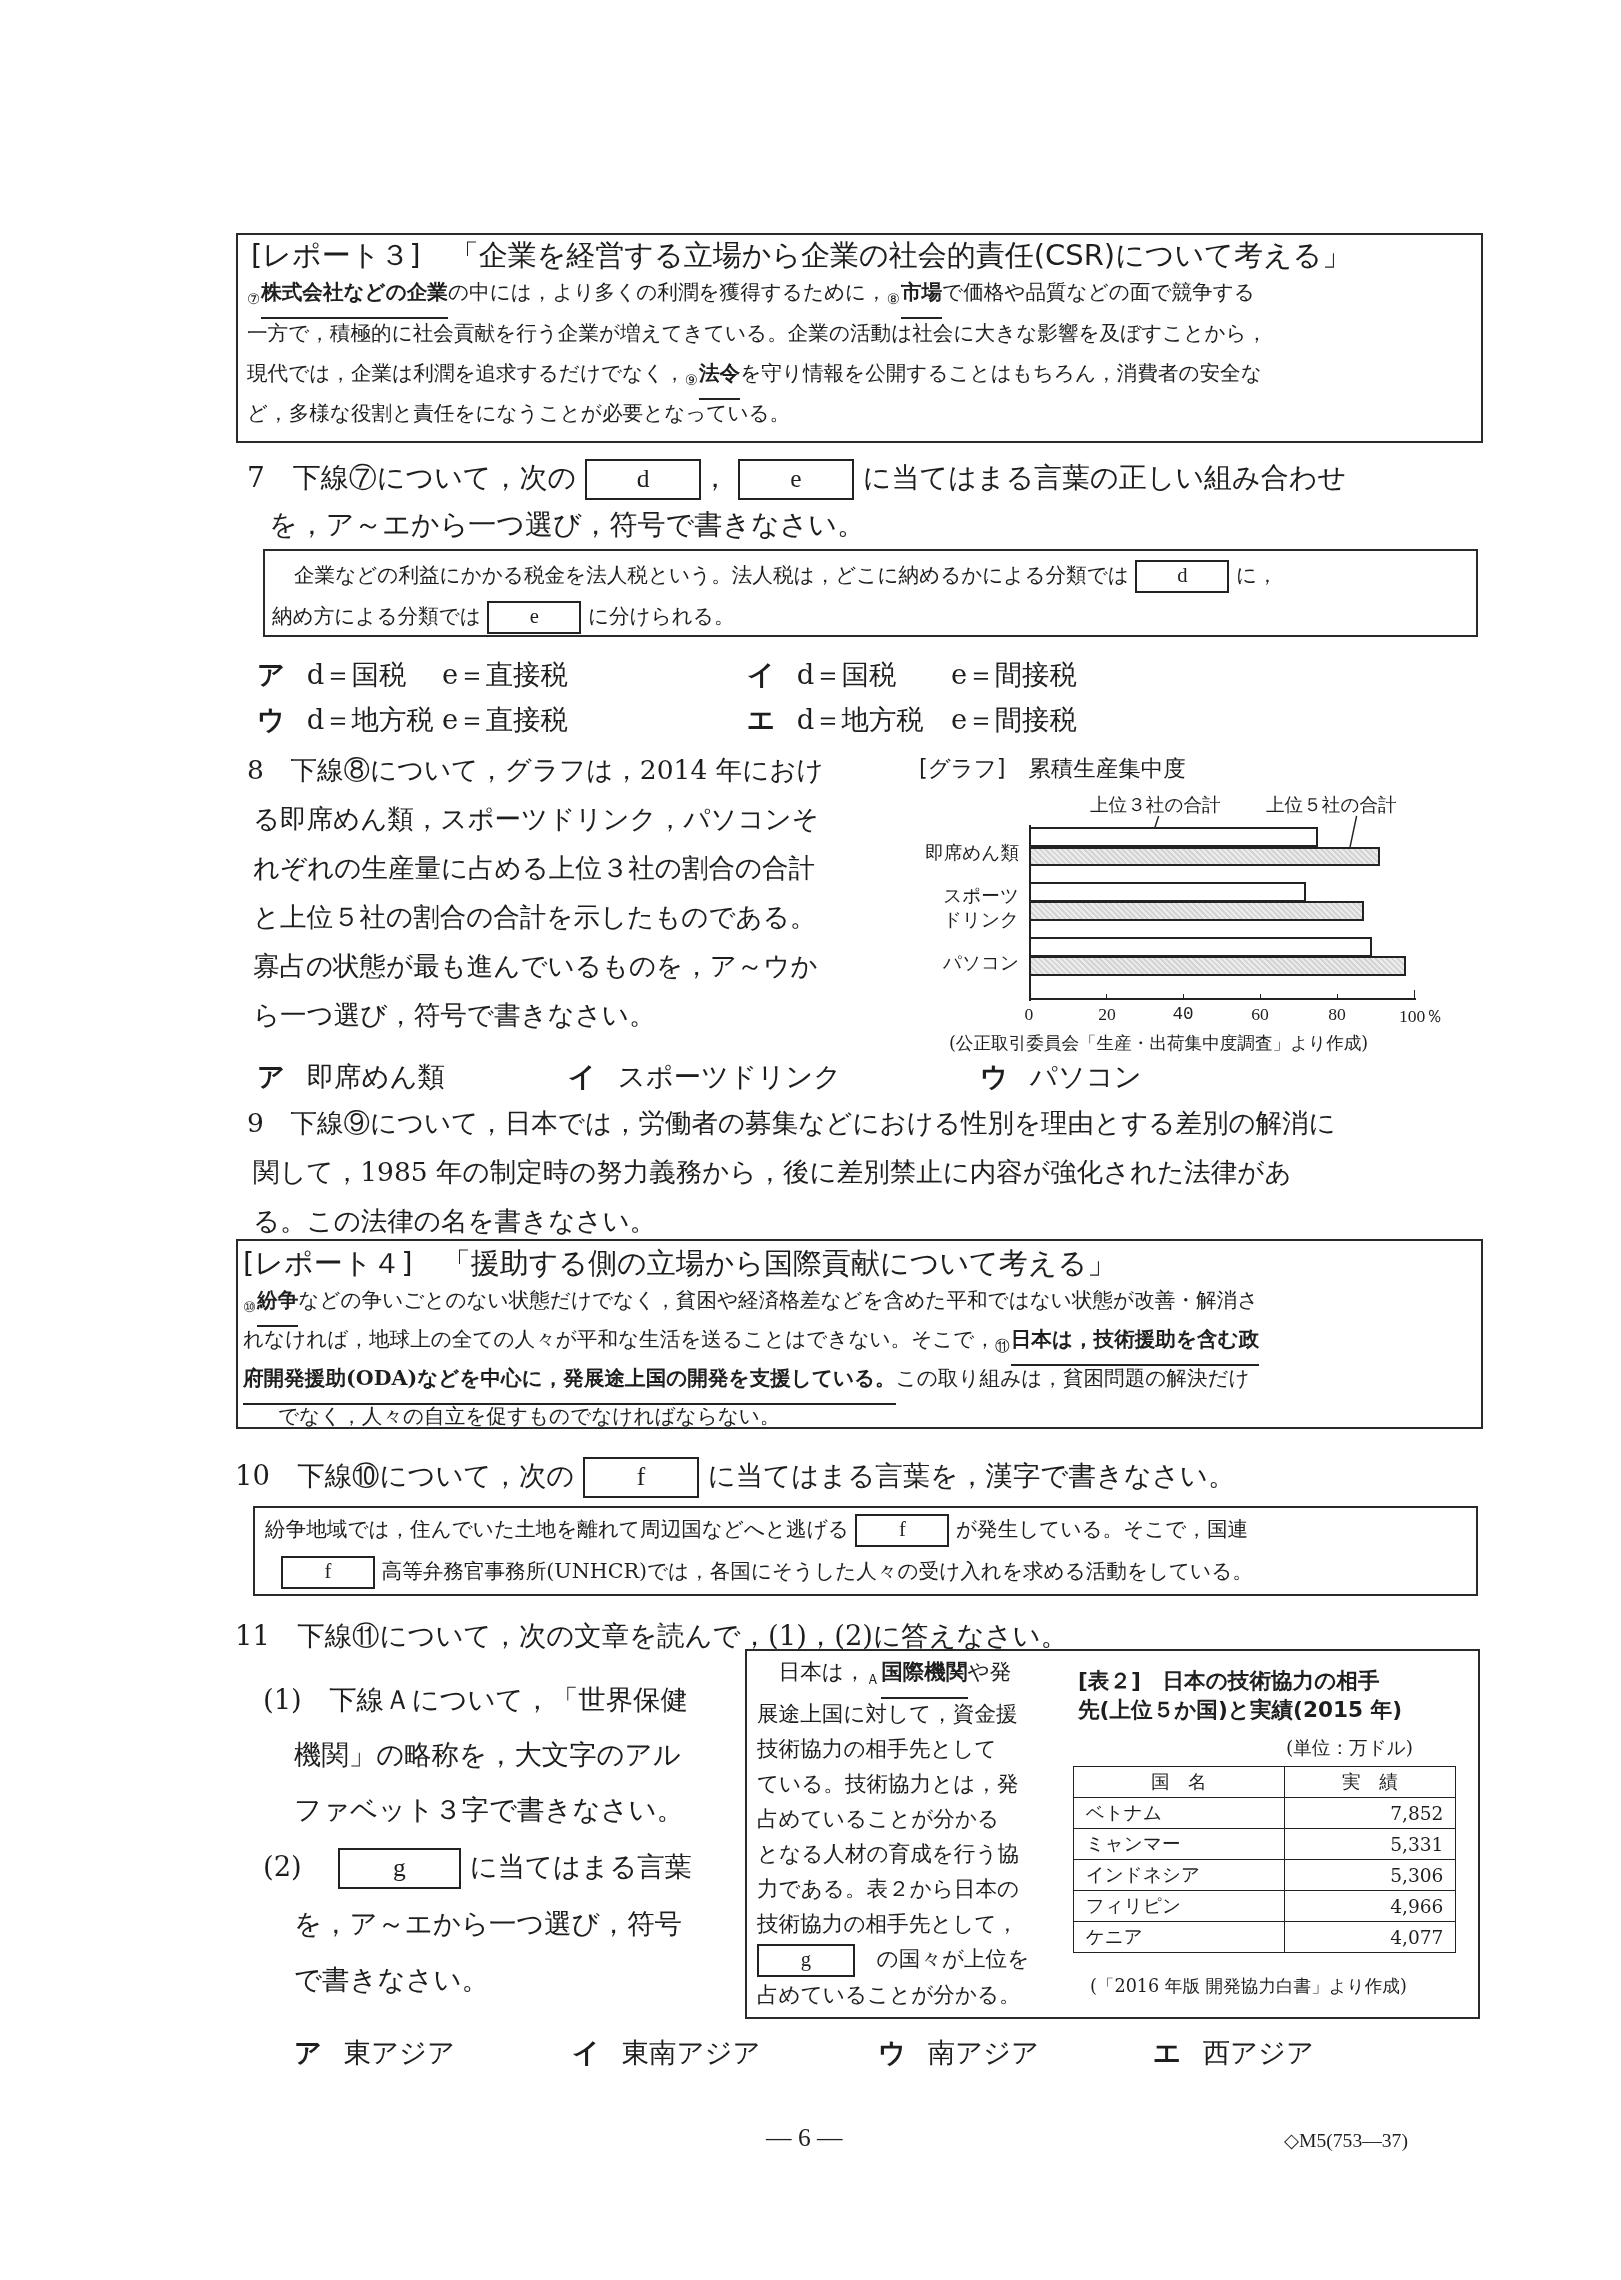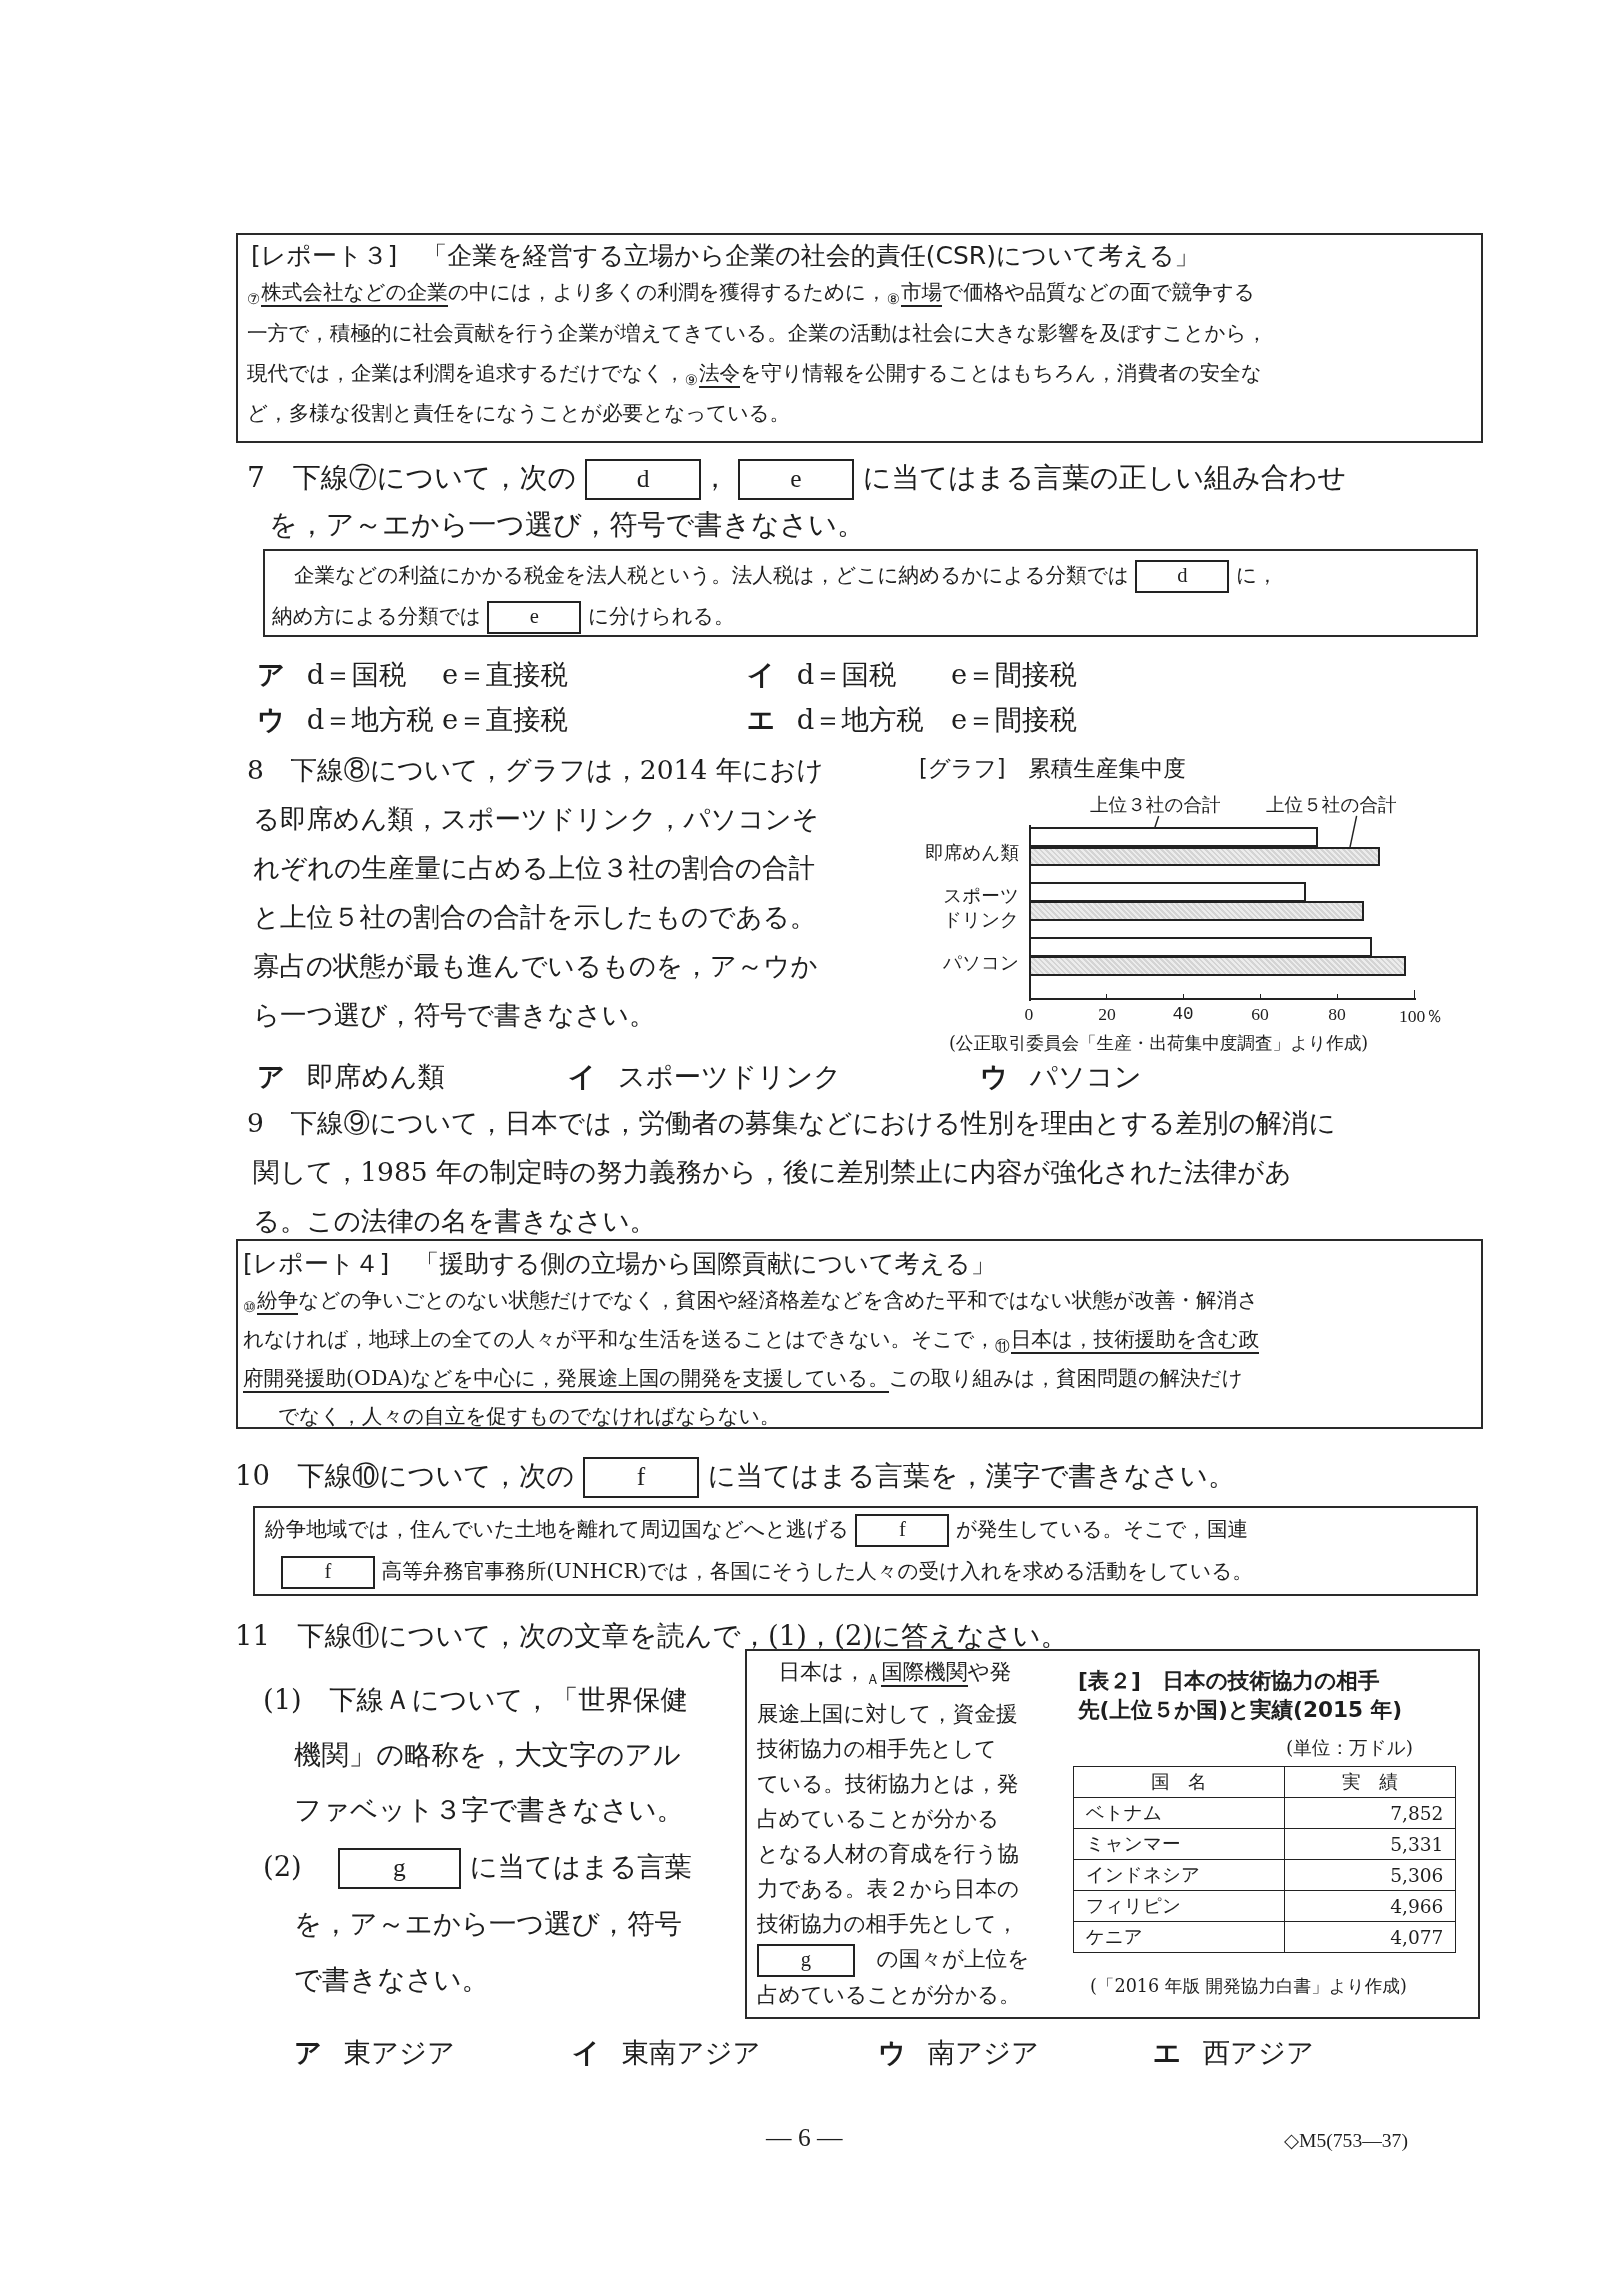--- a/index.html
+++ b/index.html
@@ -1,23 +1,23 @@
 <!DOCTYPE html>
 <html><head>
 <meta charset="utf-8">
 <style>
   html, body { margin: 0; padding: 0; background: #ffffff; }
   body { width: 1621px; height: 2281px; position: relative; font-family: "DejaVu Serif", "Liberation Serif", serif; color: #1e1e1e; overflow: hidden; }
   .abs { position: absolute; }
   .box { position: absolute; border: 2px solid #2a2a2a; box-sizing: border-box; }
-  .report-head { font-family: "DejaVu Sans", "Liberation Sans", sans-serif; font-size: 25px; line-height: 33px; }
+  .report-head { font-family: "DejaVu Sans", "Liberation Sans", sans-serif; font-size: 29px; line-height: 33px; }
   .rtxt { font-size: 20.6px; line-height: 33px; white-space: nowrap; }
   .q { font-size: 28px; line-height: 45px; white-space: nowrap; }
   .q-sm { font-size: 20.6px; line-height: 37px; white-space: nowrap; }
-  .u { border-bottom: 2px solid #222; padding-bottom: 1px; }
+  .u { border-bottom: 2px solid #222; padding-bottom: 13px; font-weight: bold; }
   .mk { font-size: 14.7px; vertical-align: sub; margin-right: 1px; }
   .blank { display: inline-block; border: 2px solid #222; text-align: center; font-family: "Liberation Serif", serif; vertical-align: middle; box-sizing: border-box; }
   .bl-lg { width: 116px; height: 41px; line-height: 35px; font-size: 25.5px; }
   .bl-sm { width: 94px; height: 33px; line-height: 27.4px; font-size: 20.6px; }
   .choice-row { position: absolute; font-size: 27.4px; line-height: 39px; white-space: nowrap; }
   .choice-row span.k { font-family: "DejaVu Sans", sans-serif; font-weight: bold; margin-right: 21.6px; }
   .chart-title { font-family: "DejaVu Sans", sans-serif; font-size: 22.5px; }
   .tick { position: absolute; font-size: 17.6px; font-family: "Liberation Serif", serif; transform: translateX(-50%); }
   .cat { position: absolute; font-size: 18.6px; text-align: right; width: 137px; line-height: 23.5px; }
   .bar { position: absolute; border: 2px solid #222; box-sizing: border-box; }

